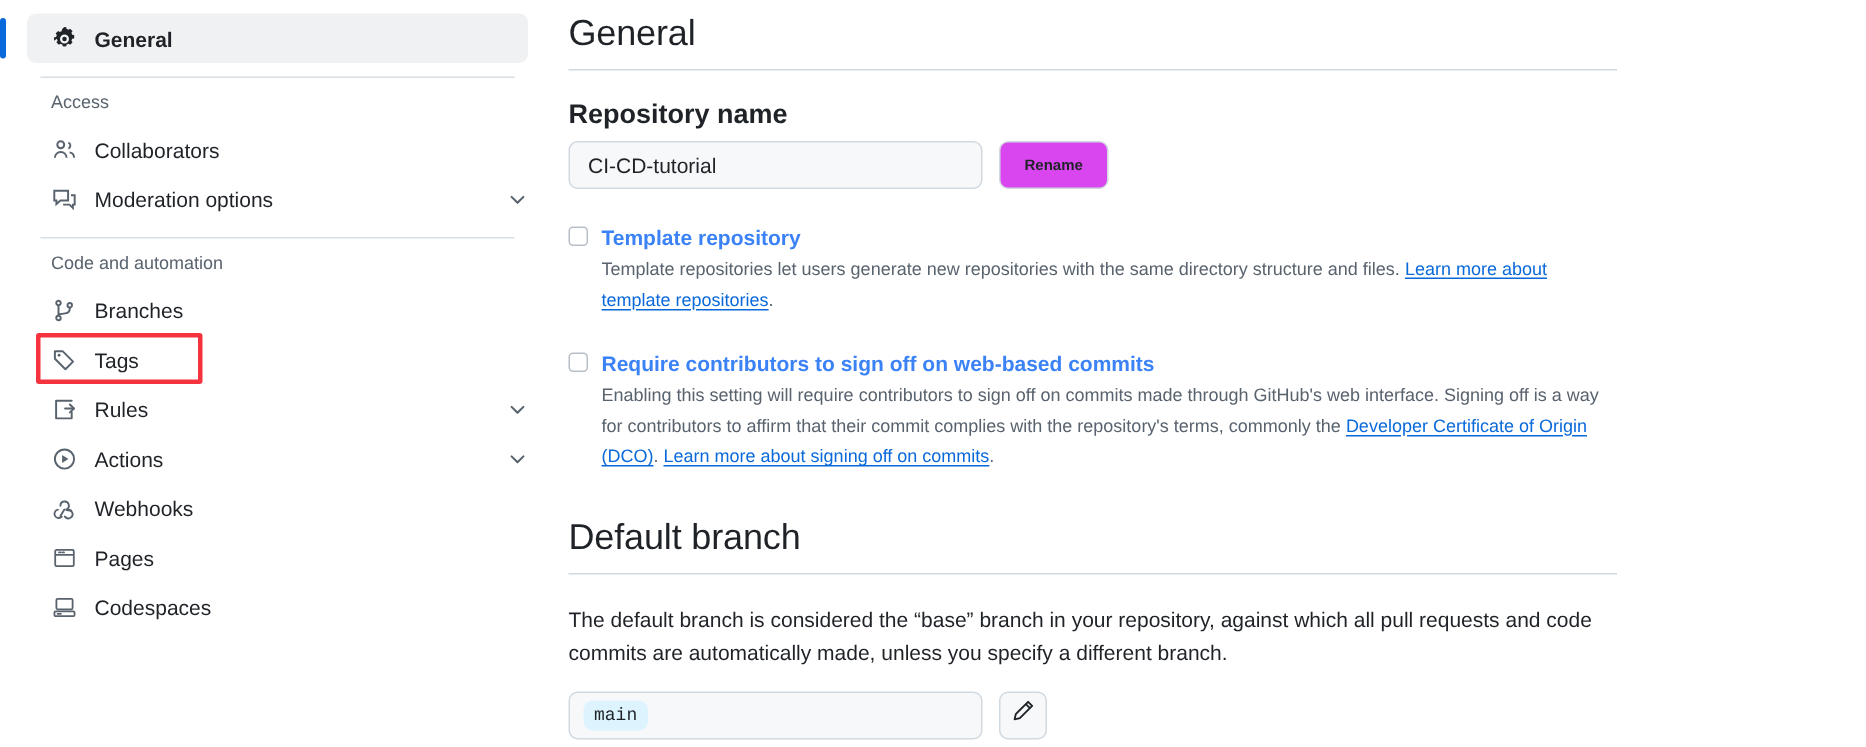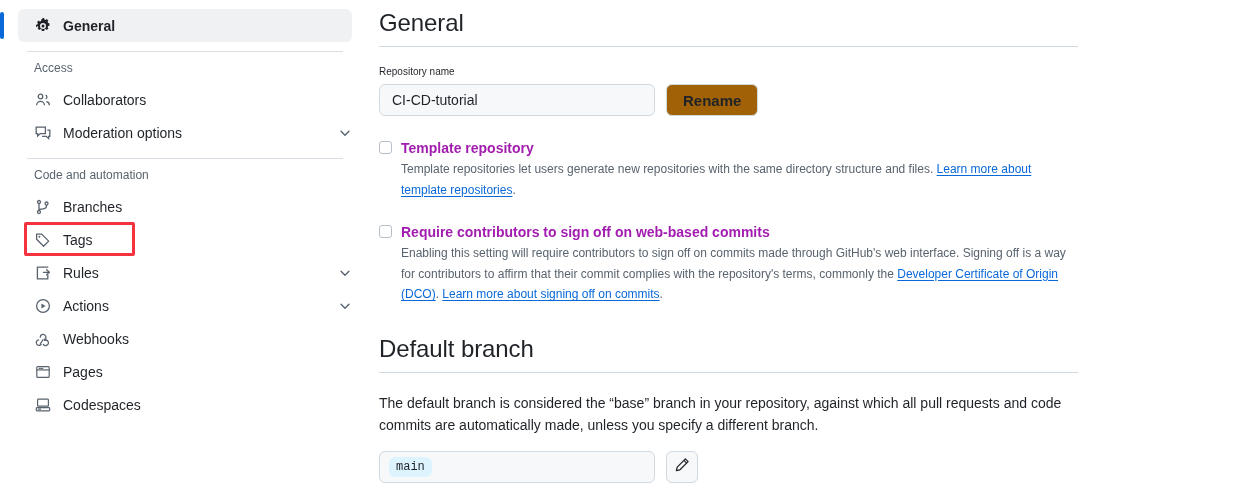--- a/index.html
+++ b/index.html
@@ -92,22 +92,22 @@
     padding-bottom: 9px;
     color: #1f2328;
     letter-spacing: -0.1px;
   }
   .hr {
     height: 1px;
     background: #d1d9e0;
     margin-bottom: 19px;
   }
   .field-label {
-    font-size: 10px;
-    font-weight: 400;
+    font-size: 18px;
+    font-weight: 700;
     margin-bottom: 7px;
     color: #1f2328;
   }
   .row { display: flex; align-items: flex-start; gap: 11px; }
   .text-input {
     width: 276px;
     height: 32px;
     border: 1px solid #d1d9e0;
     border-radius: 6px;
     background: #f6f8fa;
@@ -115,43 +115,43 @@
     color: #1f2328;
     padding: 0 12px;
     font-family: "Liberation Sans", sans-serif;
     outline: none;
   }
   .btn {
     height: 32px;
     padding: 0 16px;
     border: 1px solid #d1d9e0;
     border-radius: 6px;
-    background: #a16207;
-    font-size: 15px;
+    background: #d946ef;
+    font-size: 10px;
     font-weight: 600;
     color: #1f2328;
     cursor: pointer;
     font-family: "Liberation Sans", sans-serif;
   }
   .check-block { margin-top: 22px; }
   .check-row { display: flex; align-items: flex-start; }
   .cbox {
     width: 13px; height: 13px;
     border: 1px solid #b7bec6;
     border-radius: 3px;
     background: #fff;
     margin-top: 3px;
     margin-right: 9px;
     flex: 0 0 13px;
     cursor: pointer;
   }
   .check-title {
     font-size: 14px;
     font-weight: 600;
-    color: #a21caf;
+    color: #3b82f6;
     line-height: 20px;
   }
   .check-desc {
     font-size: 12px;
     color: #59636e;
     line-height: 20.5px;
     margin-left: 22px;
     margin-top: 1px;
     max-width: 845px;
   }

